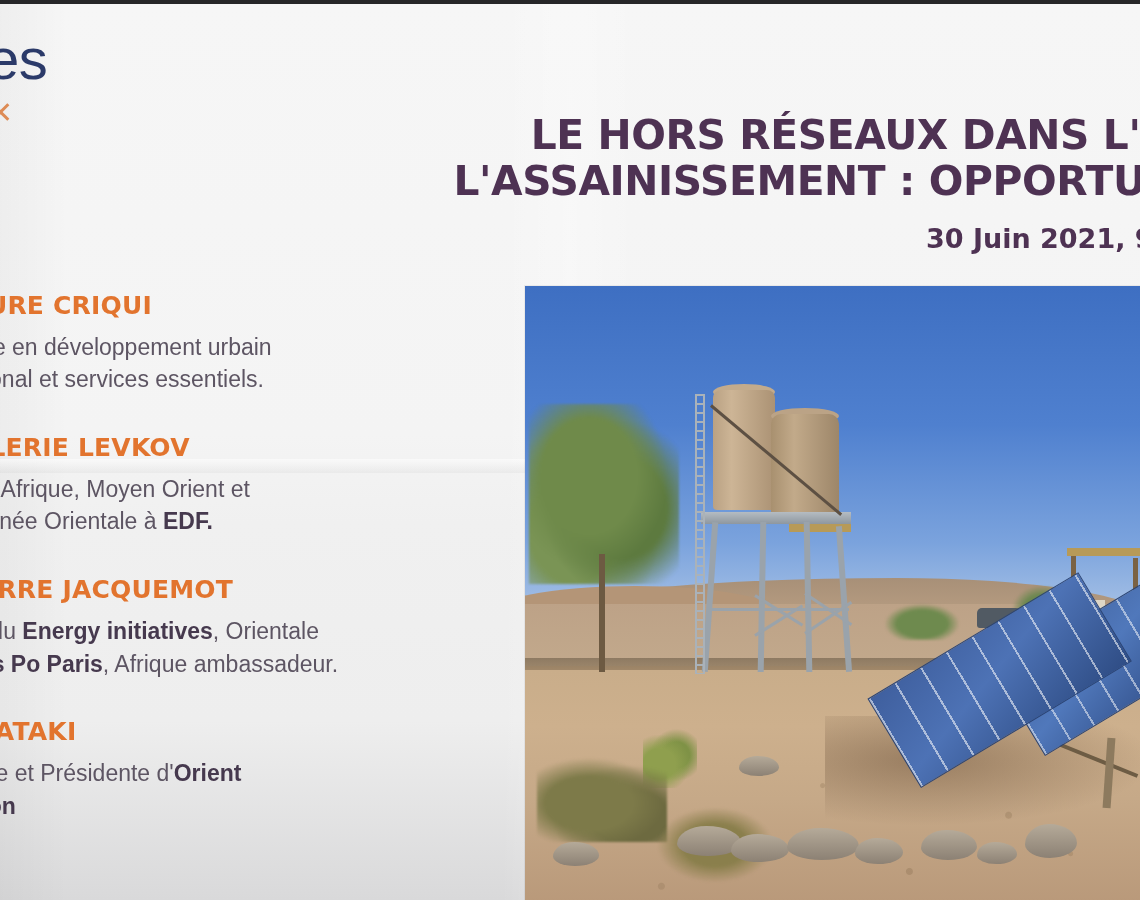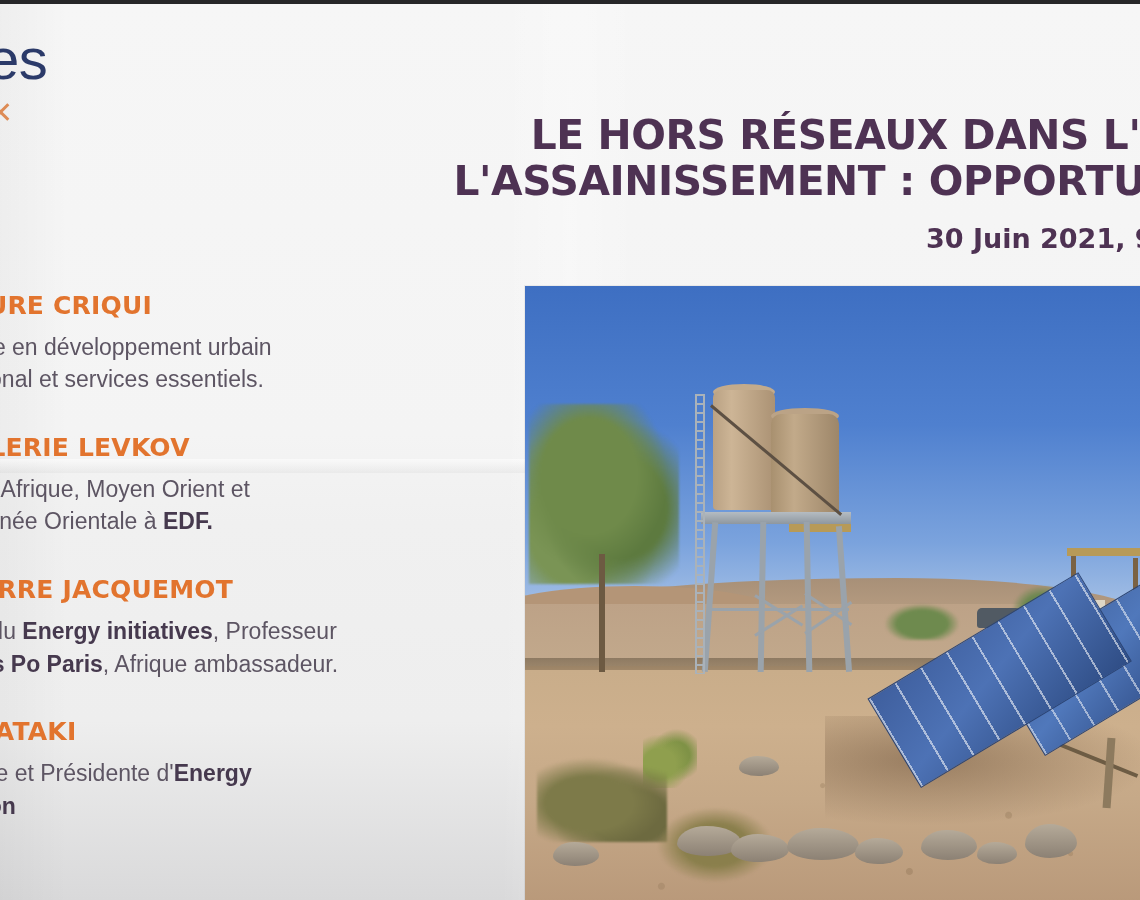--- a/index.html
+++ b/index.html
@@ -341,29 +341,29 @@
       <div class="sp-name">VALERIE LEVKOV</div>
       <div class="sp-role">
         <div>trice Afrique, Moyen Orient et</div>
         <div><span>terranée Orientale à </span><b>EDF.</b></div>
       </div>
     </div>
 
     <div class="speaker">
       <div class="sp-name">PIERRE JACQUEMOT</div>
       <div class="sp-role">
-        <div><span>ent du </span><b>Energy initiatives</b><span>, Professeur</span></div>
+        <div><span>ent du </span><b>Energy initiatives</b><span>, Orientale</span></div>
         <div><b>nces Po Paris</b><span>, Afrique ambassadeur.</span></div>
       </div>
     </div>
 
     <div class="speaker">
       <div class="sp-name">A FATAKI</div>
       <div class="sp-role">
-        <div><span>atrice et Présidente d'</span><b>Energy</b></div>
+        <div><span>atrice et Présidente d'</span><b>Orient</b></div>
         <div><b>ration</b></div>
       </div>
     </div>
 
   </div>
 
   <div class="photo">
     <div class="ph sky"></div>
     <div class="ph ridge"></div>
     <div class="ph ridge2"></div>

